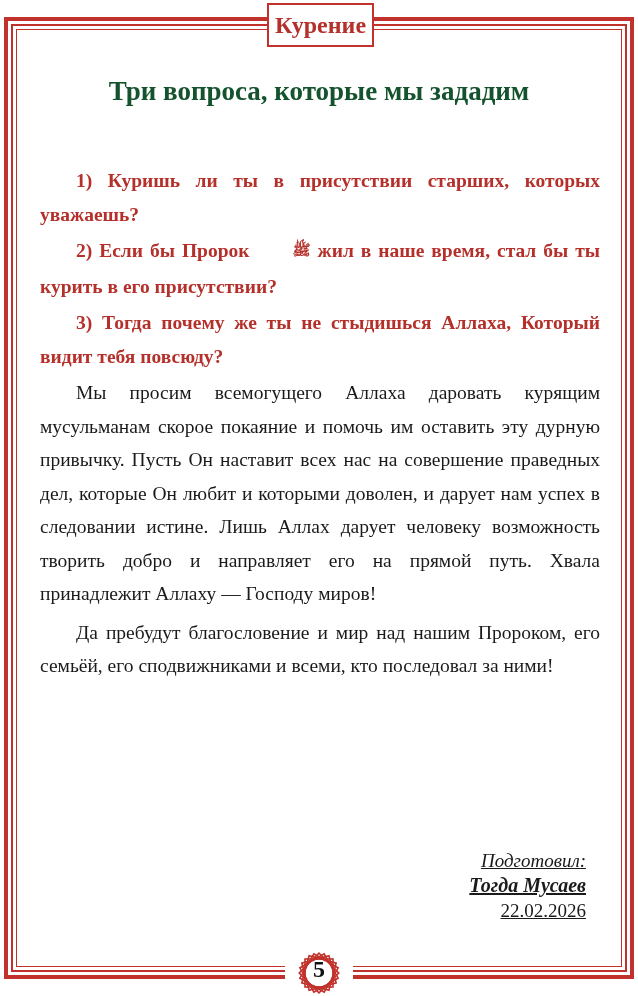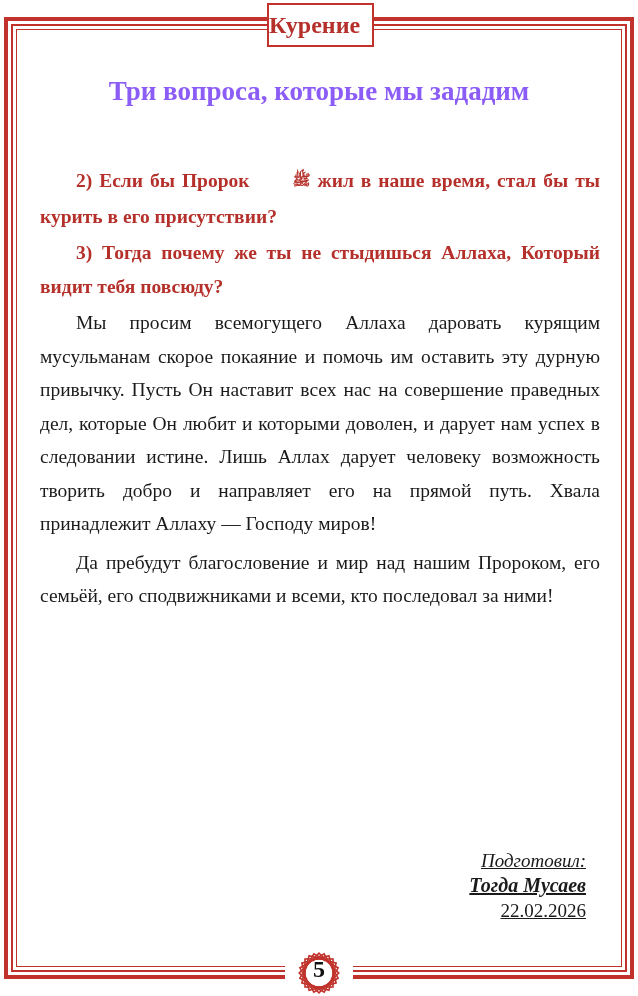--- a/index.html
+++ b/index.html
@@ -4,24 +4,24 @@
 <style>
   html, body { margin:0; padding:0; background:#ffffff; }
   body { width:638px; height:996px; position:relative; overflow:hidden;
          font-family:"Liberation Serif","DejaVu Serif",serif; color:#1a1a1a; }
   .frame { position:absolute; }
   .f1 { left:4px; top:17px; width:622px; height:954px; border:4px solid #c0322b; }
   .f2 { left:11px; top:24px; width:612px; height:944px; border:2px solid #c0322b; }
   .f3 { left:16px; top:29px; width:604px; height:936px; border:1px solid #c0322b; }
   .title-box { position:absolute; left:267px; top:3px; width:103px; height:40px;
                background:#fff; border:2px solid #c0322b; display:flex;
-               align-items:center; justify-content:flex-start; }
+               align-items:center; justify-content:center; }
   .title-box span { color:#b5302a; font-weight:bold; font-size:24px; }
   .heading { position:absolute; left:40px; right:40px; top:74px; text-align:center;
-             color:#8b5cf6; font-weight:bold; font-size:27px; line-height:34px; }
+             color:#14532d; font-weight:bold; font-size:27px; line-height:34px; }
   .content { position:absolute; left:40px; right:38px; top:164px; font-size:19.5px;
              line-height:33.5px; text-align:justify; }
   .content p { margin:0; text-indent:36px; }
   .q { color:#b5302a; font-weight:bold; }
   .q + p, p + .q { margin-top:3px; }
   .sal { font-size:15px; display:inline-block; transform:translateY(-2px); }
   .sign { position:absolute; right:52px; top:848px; text-align:right; font-size:19px; line-height:25px;text-decoration:underline; }
   .sign .lbl { font-style:italic; }
   .sign .name { font-style:italic; font-weight:bold; font-size:20px; }
   .rosette { position:absolute; left:285px; top:943px; width:68px; height:53px; background:#fff; }
@@ -38,20 +38,21 @@
 
 <div class="title-box">
   <span>Курение</span>
 </div>
 
 <div class="heading">
   <div>Три вопроса, которые мы зададим</div>
 </div>
 
 <div class="content">
+  <p class="q">1) Куришь ли ты в присутствии старших, которых уважаешь?</p>
   <p class="q"><span>2) Если бы Пророк </span><span class="sal">ﷺ</span><span> жил в наше время, стал бы ты курить в его присутствии?</span></p>
   <p class="q">3) Тогда почему же ты не стыдишься Аллаха, Который видит тебя повсюду?</p>
   <p>Мы просим всемогущего Аллаха даровать курящим мусульманам скорое покаяние и помочь им оставить эту дурную привычку. Пусть Он наставит всех нас на совершение праведных дел, которые Он любит и которыми доволен, и дарует нам успех в следовании истине. Лишь Аллах дарует человеку возможность творить добро и направляет его на прямой путь. Хвала принадлежит Аллаху — Господу миров!</p>
   <p style="margin-top:5px">Да пребудут благословение и мир над нашим Пророком, его семьёй, его сподвижниками и всеми, кто последовал за ними!</p>
 </div>
 
 <div class="sign">
   <div class="lbl">Подготовил:</div>
   <div class="name">Тогда Мусаев</div>
   <div>22.02.2026</div>

